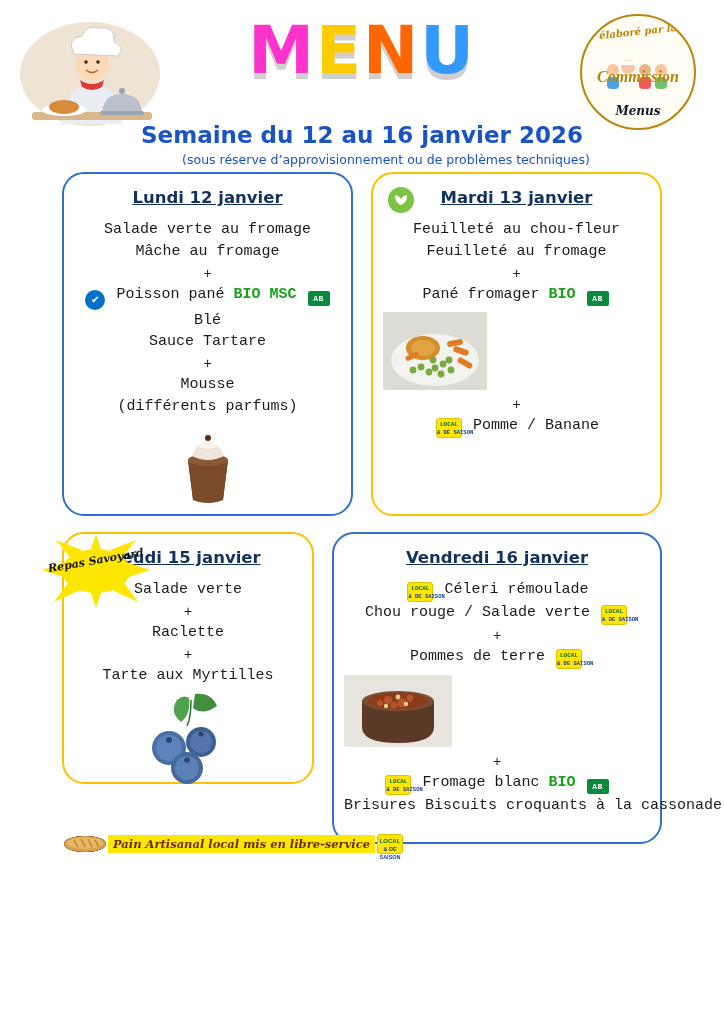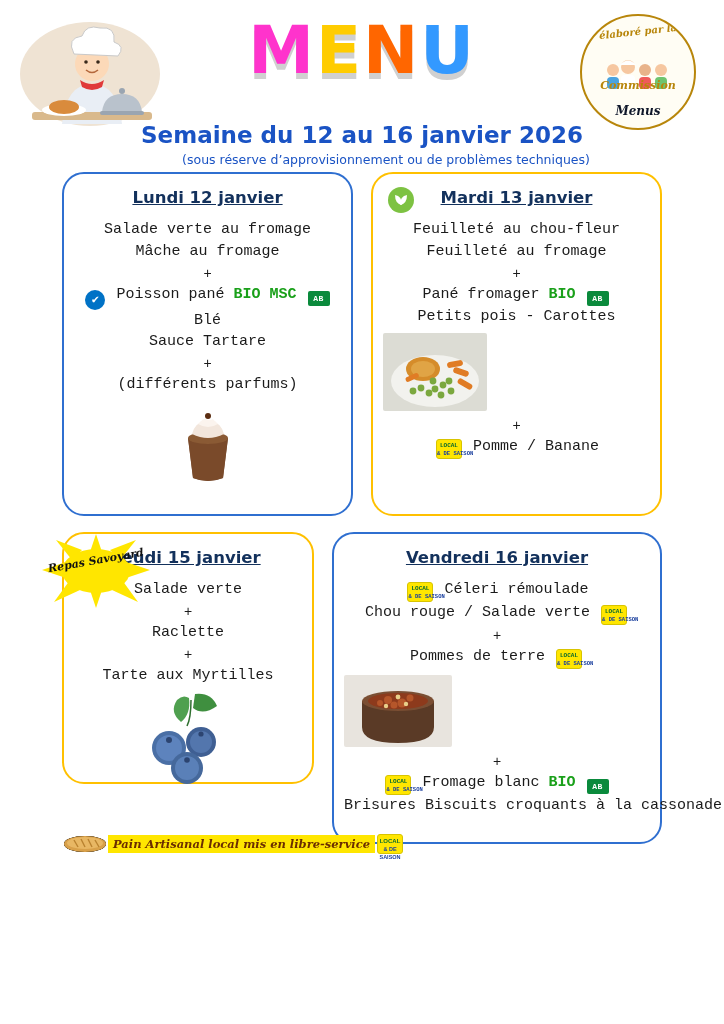--- a/index.html
+++ b/index.html
@@ -82,21 +82,21 @@
   .stamp .arc-top, .stamp .arc-bot {
     position: absolute; left: 0; right: 0;
     text-align: center;
     color: #b8860b;
     font-family: "DejaVu Serif", serif;
     font-style: italic;
     font-size: 10px;
     font-weight: bold;
   }
   .stamp .arc-top { top: 10px; transform: rotate(-6deg); }
-  .stamp .arc-bot { bottom: 36px; font-size: 11px; }
+  .stamp .arc-bot { bottom: 42px; font-size: 16px; font-family: Liberation Serif, serif; }
   .stamp .arc-bot2 { position:absolute; bottom: 10px; left:0; right:0; text-align:center;
       color:#0f172a; font-family:"DejaVu Serif", serif; font-style:italic; font-size:12px; font-weight:bold;}
   .stamp .kids {
     position: absolute;
     left: 0; right: 0; top: 42px;
     text-align: center;
     font-size: 17px;
     letter-spacing: 1px;
   }
 
@@ -324,20 +324,21 @@
       <div class="plus">+</div>
       <div class="dish">
         <span class="badge badge-msc">✔</span>
         <span>Poisson pané</span>
         <span class="bio">BIO MSC</span>
         <span class="badge badge-ab">AB</span>
       </div>
       <div class="dish">Blé</div>
       <div class="dish">Sauce Tartare</div>
       <div class="plus">+</div>
+      <div class="dish">Mousse</div>
       <div class="dish small">(différents parfums)</div>
 
       <svg class="dessert-mousse" viewBox="0 0 100 86">
         <path d="M30 40 h40 l-5 40 q-15 6 -30 0z" fill="#6b4024" opacity=".9"></path>
         <path d="M30 40 h40 l-5 40 q-15 6 -30 0z" fill="#7a4a2a"></path>
         <ellipse cx="50" cy="40" rx="20" ry="6" fill="#8a5a34"></ellipse>
         <path d="M34 36 q4 -14 16 -12 q12 -2 16 12 q-16 8 -32 0z" fill="#f2e6dc"></path>
         <path d="M40 26 q10 -12 20 0 q-10 6 -20 0z" fill="#fbf4ee"></path>
         <path d="M46 20 q6 -9 10 0 q-5 4 -10 0z" fill="#ffffff"></path>
         <ellipse cx="50" cy="18" rx="3" ry="3" fill="#5b2d12"></ellipse>
@@ -352,21 +353,20 @@
       </svg>
       <div class="day-title">Mardi 13 janvier</div>
       <div class="dish">Feuilleté au chou-fleur</div>
       <div class="dish">Feuilleté au fromage</div>
       <div class="plus">+</div>
       <div class="dish">
         <span>Pané fromager</span>
         <span class="bio">BIO</span>
         <span class="badge badge-ab">AB</span>
       </div>
-      <div class="dish">Petits pois - Carottes</div>
 
       <svg class="photo carrots" viewBox="0 0 104 78">
         <rect width="104" height="78" fill="#dcdcd4"></rect>
         <ellipse cx="52" cy="48" rx="44" ry="26" fill="#f2f2ee"></ellipse>
         <ellipse cx="40" cy="36" rx="17" ry="12" fill="#d58c2a"></ellipse>
         <ellipse cx="40" cy="36" rx="12" ry="8" fill="#e0a445"></ellipse>
         <g fill="#7ba83f">
           <circle cx="52" cy="56" r="3.4"></circle>
             <circle cx="60" cy="52" r="3.4"></circle>
             <circle cx="46" cy="60" r="3.4"></circle>

